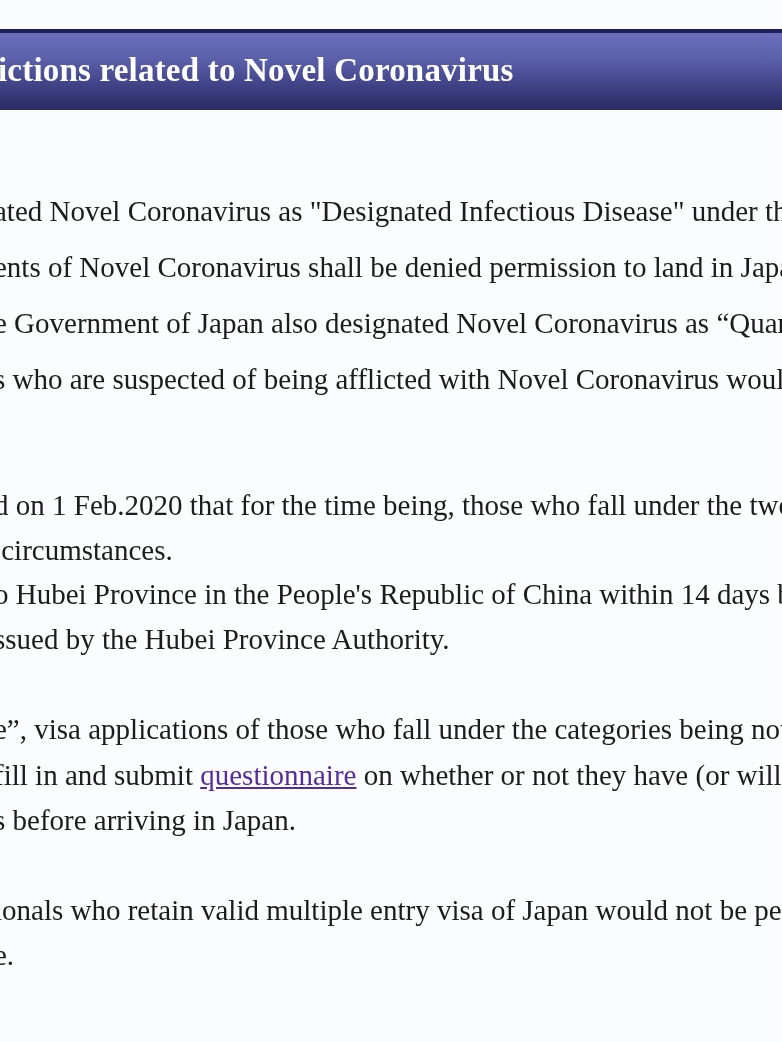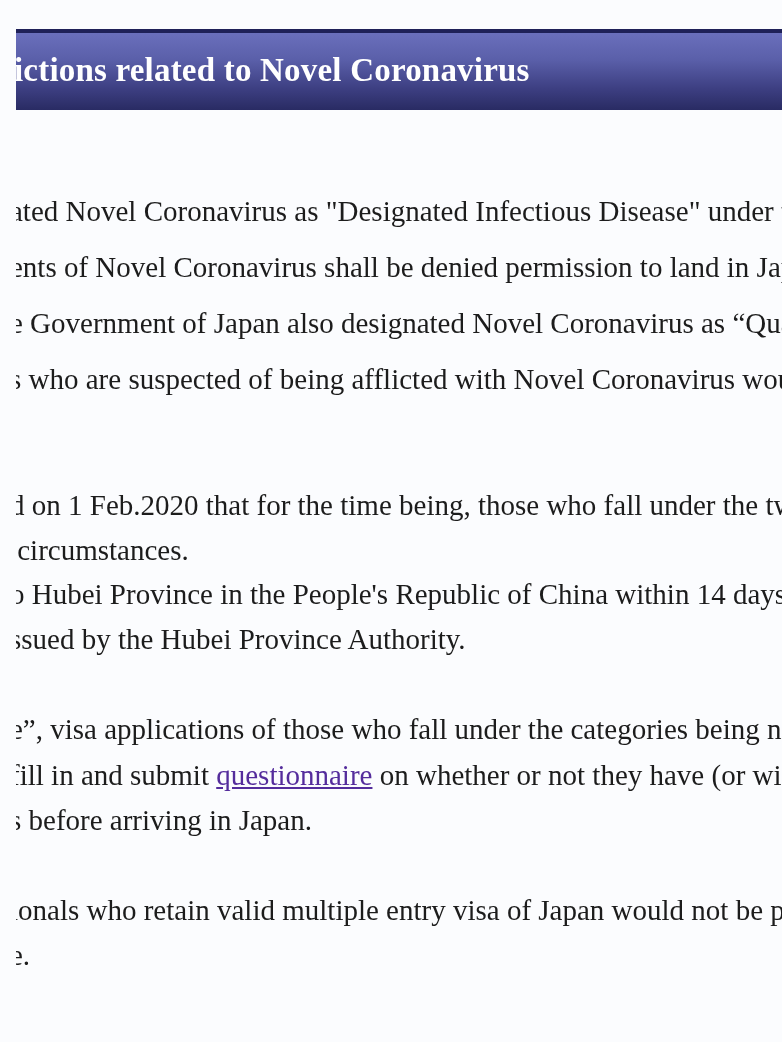--- a/index.html
+++ b/index.html
@@ -2,21 +2,21 @@
 <html><head>
 <meta charset="utf-8">
 <style>
   html, body { margin: 0; padding: 0; }
   body {
     width: 782px; height: 1042px; overflow: hidden;
     background: #fbfcfe;
     font-family: "Liberation Serif", serif;
     position: relative;
   }
-  .page { position: absolute; inset: 0; overflow: hidden; margin-left: 16px; }
+  .page { position: absolute; inset: 0; overflow: hidden; }
 
   
   .banner {
     position: absolute; top: 29px; left: -12px; right: -12px; height: 77px;
     border-top: 4px solid #1f2158;
     background: linear-gradient(to bottom, #6a6fbc 0%, #5a5fa9 35%, #3d3f82 72%, #292b63 100%);
   }
   .banner-title {
     margin: 0; padding: 0 0 0 2px;
     margin-left: 8px; 

